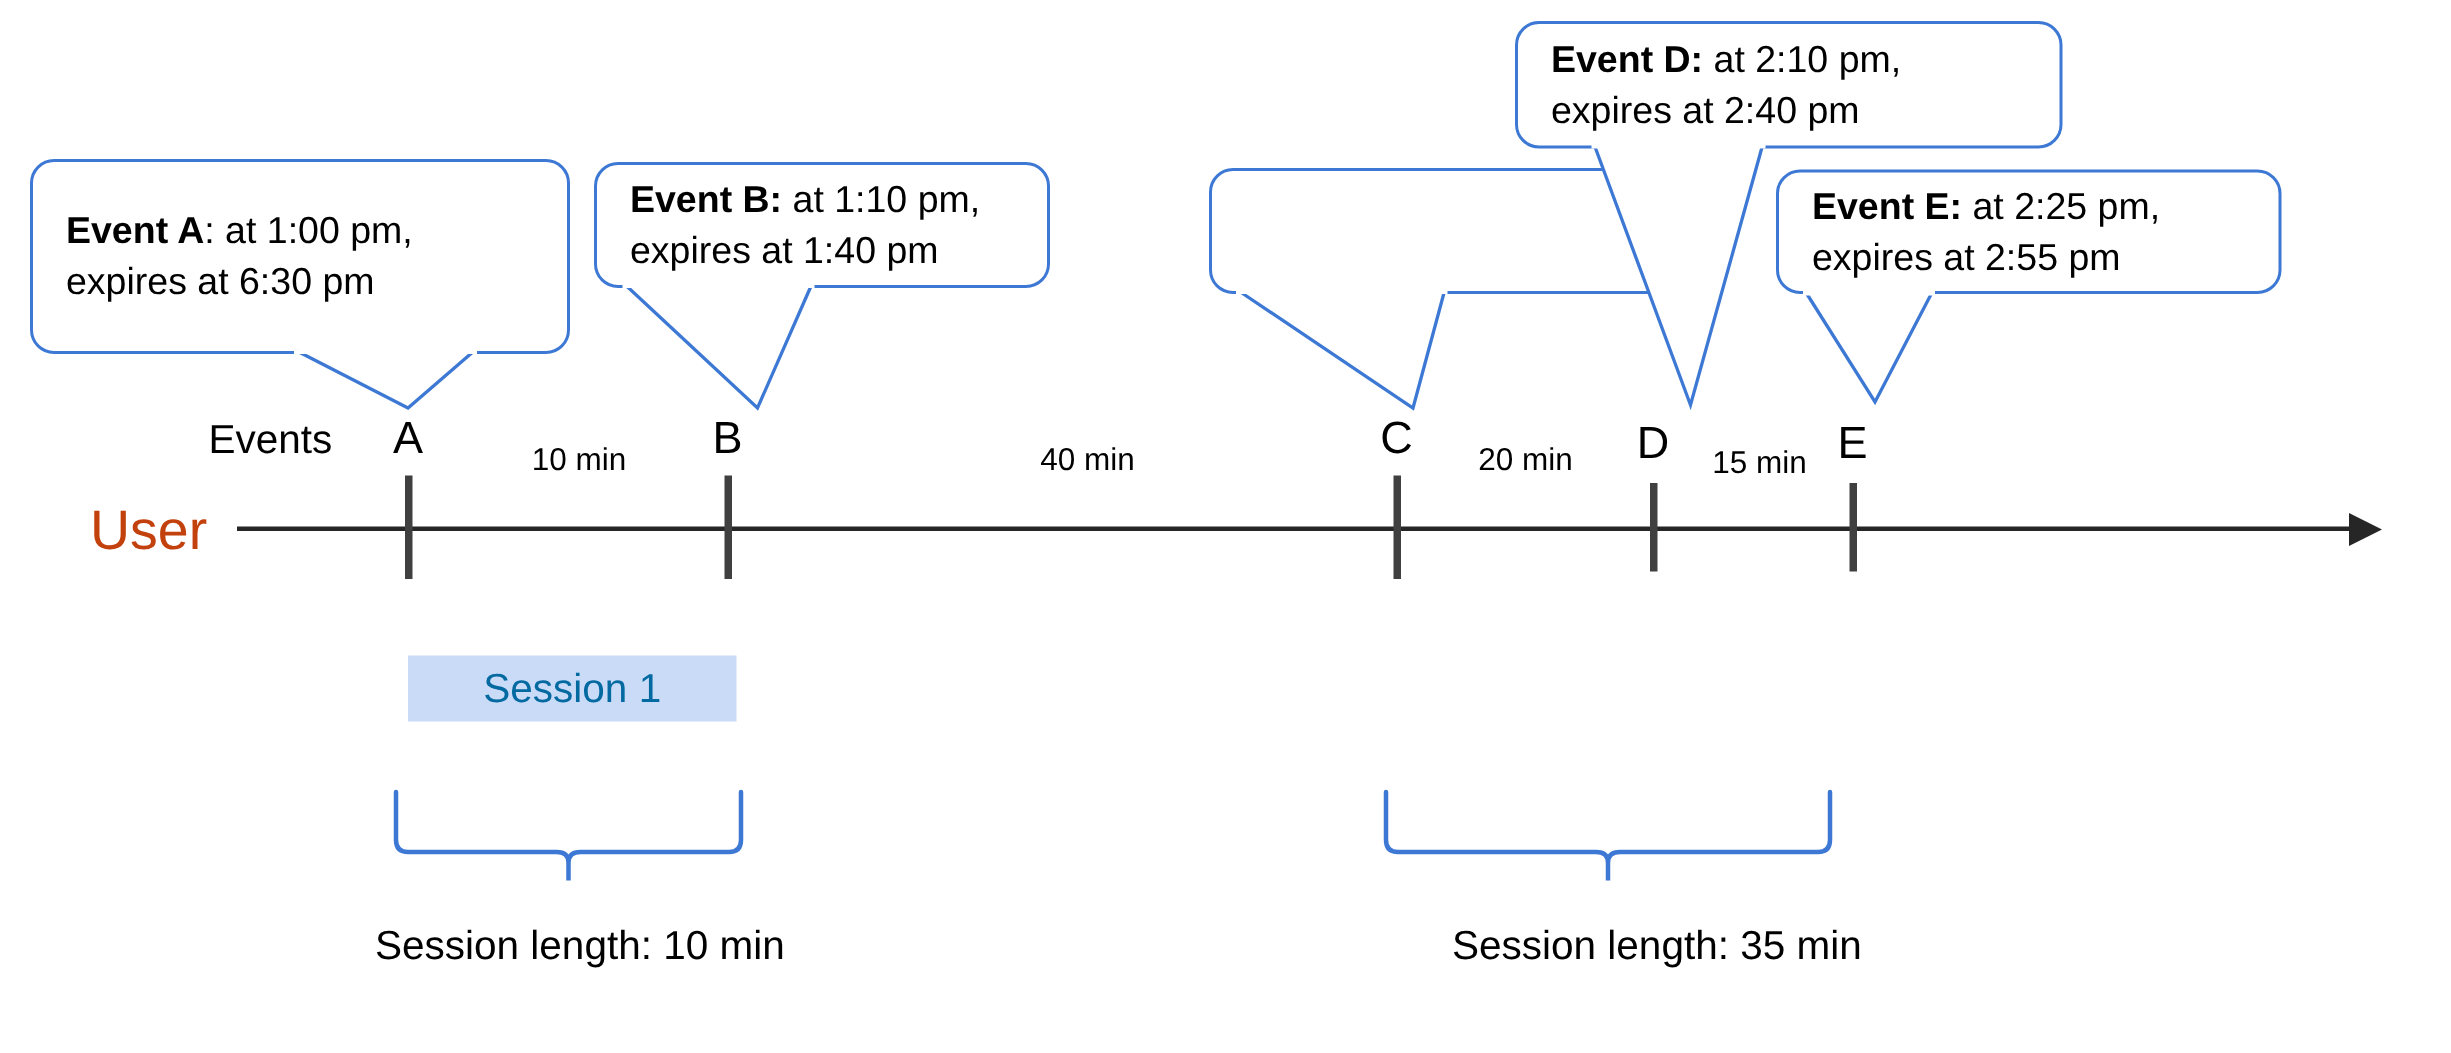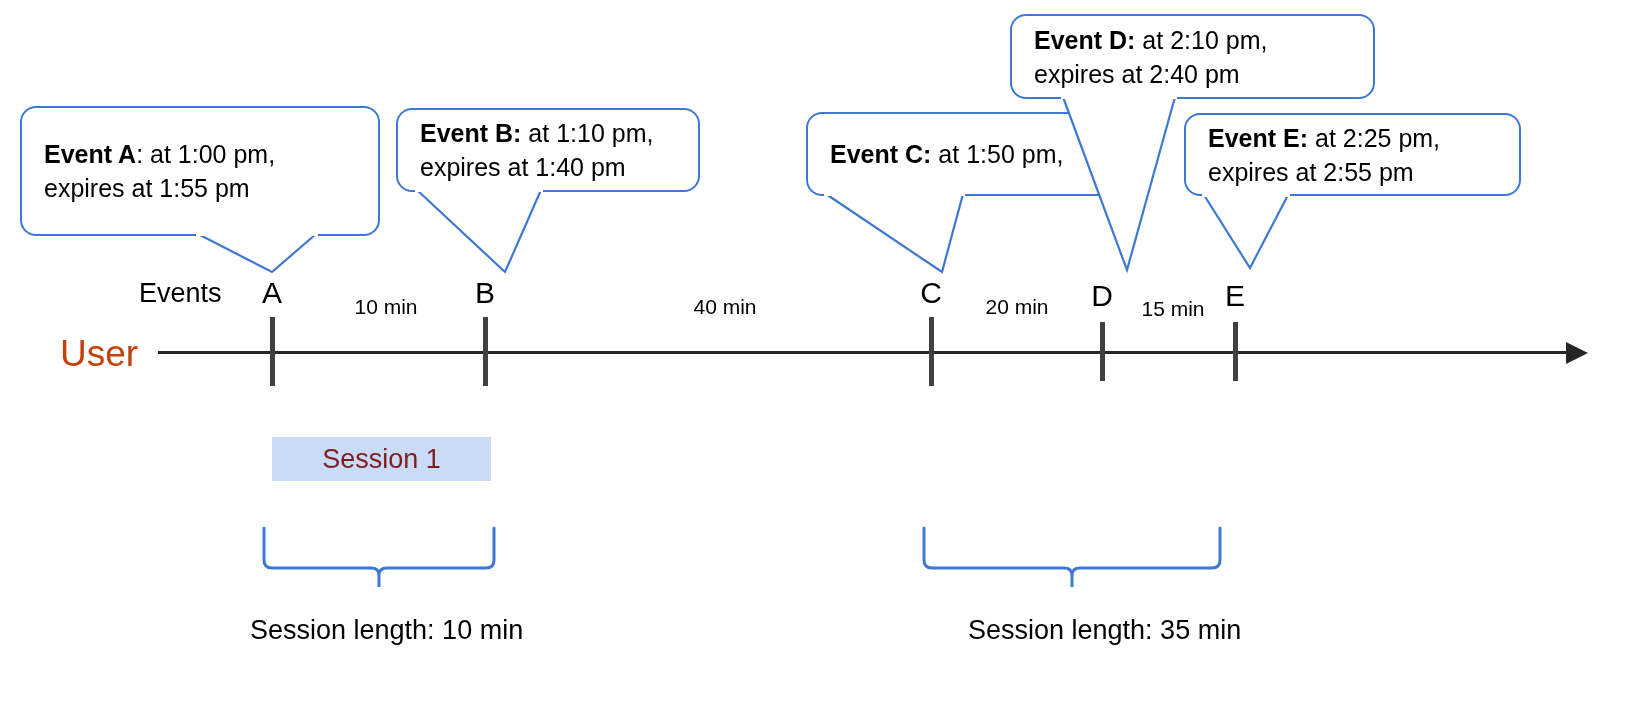--- a/index.html
+++ b/index.html
@@ -27,49 +27,48 @@
 
   .mk-label{position:absolute;font-size:30px;line-height:30px;color:#000;
     text-align:center;z-index:3;}
   .interval-label{position:absolute;font-size:21px;line-height:21px;color:#000;
     text-align:center;z-index:3;}
   .events-label{position:absolute;font-size:27px;line-height:27px;color:#000;z-index:3;}
   .user-label{position:absolute;font-size:37px;line-height:37px;color:#c2410c;z-index:3;}
 
   .session-box{position:absolute;background:#c9dbf7;z-index:3;
     display:flex;align-items:center;justify-content:center;}
-  .session-box span{font-size:27px;line-height:27px;color:#7f1d1d;}
+  .session-box span{font-size:27px;line-height:27px;color:#0369a1;}
 
   .brace-svg{position:absolute;z-index:3;overflow:visible;}
 
   .caption{position:absolute;font-size:27px;line-height:27px;color:#000;
     white-space:nowrap;z-index:3;}
 </style>
 </head>
 <body>
 
 <div id="stage">
 
   <div class="callout" style="left:20px;top:106px;width:360px;height:130px;">
     <div class="ctext">
       <div><b>Event A</b><span><span>: </span><span>at 1:00 pm,</span></span></div>
-      <div>expires at 1:55 pm</div>
+      <div>expires at 6:30 pm</div>
     </div>
   </div>
 
   <div class="callout" style="left:396px;top:108px;width:304px;height:84px;">
     <div class="ctext">
       <div><b>Event B:</b><span><span> </span><span>at 1:10 pm,</span></span></div>
       <div>expires at 1:40 pm</div>
     </div>
   </div>
 
   <div class="callout" style="left:806px;top:112px;width:330px;height:84px;">
     <div class="ctext">
-      <div><b>Event C:</b><span><span> </span><span>at 1:50 pm,</span></span></div>
     </div>
   </div>
 
   <div class="callout" style="left:1010px;top:14px;width:365px;height:85px;">
     <div class="ctext">
       <div><b>Event D:</b><span><span> </span><span>at 2:10 pm,</span></span></div>
       <div>expires at 2:40 pm</div>
     </div>
   </div>
 

